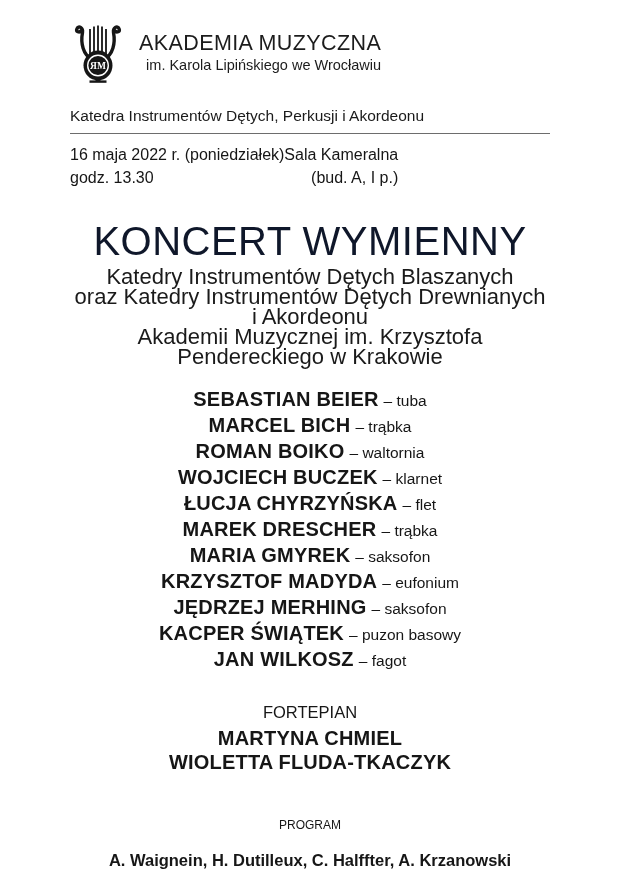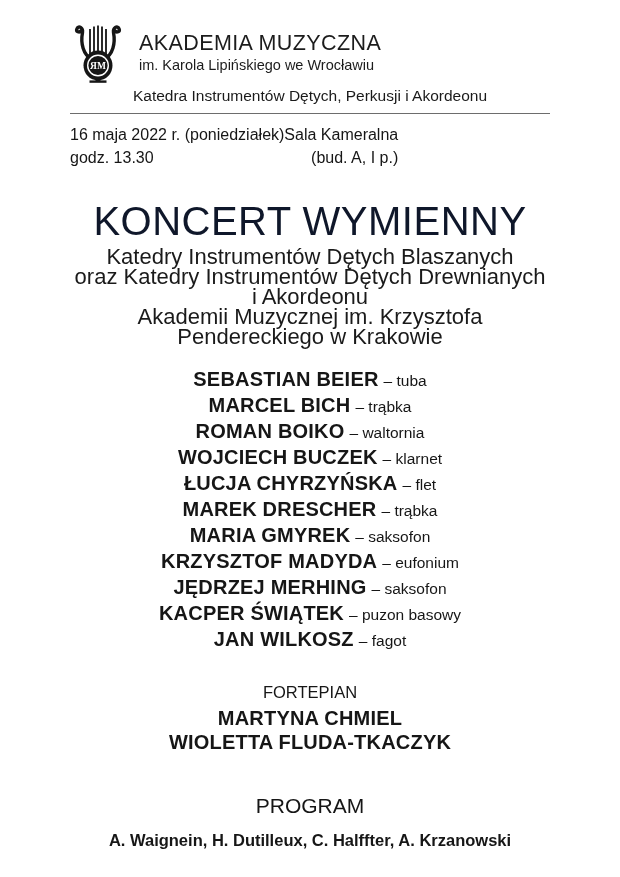--- a/index.html
+++ b/index.html
@@ -33,24 +33,25 @@
   .org-name {
     font-size: 21.5px;
     letter-spacing: 0.4px;
     line-height: 25px;
     color: #1c1c1c;
   }
   .org-sub {
     font-size: 14.5px;
     line-height: 18px;
     color: #1c1c1c;
+    text-align: right;
   }
   .department {
-    margin-top: 4px;
-    text-align: center;
+    margin-top: 24px;
+    text-align: left;
     font-size: 15.5px;
     line-height: 18px;
     color: #1a1a1a;
   }
   .rule {
     margin-top: 8px;
     border-top: 1.5px solid #6d6d6d;
     height: 0;
   }
 
@@ -107,21 +108,21 @@
   }
   .piano .pianist {
     font-weight: bold;
     font-size: 20px;
     line-height: 24px;
     letter-spacing: 0.2px;
   }
 
   
   .program { margin-top: 42px; text-align: center; }
-  .program-heading { font-size: 21px; line-height: 19px; }
+  .program-heading { font-size: 12px; line-height: 19px; }
   .program-lines {
     margin-top: 13px;
     font-weight: bold;
     font-size: 16.5px;
     line-height: 25px;
   }
 
   
   .admission {
     margin-top: 26px;

